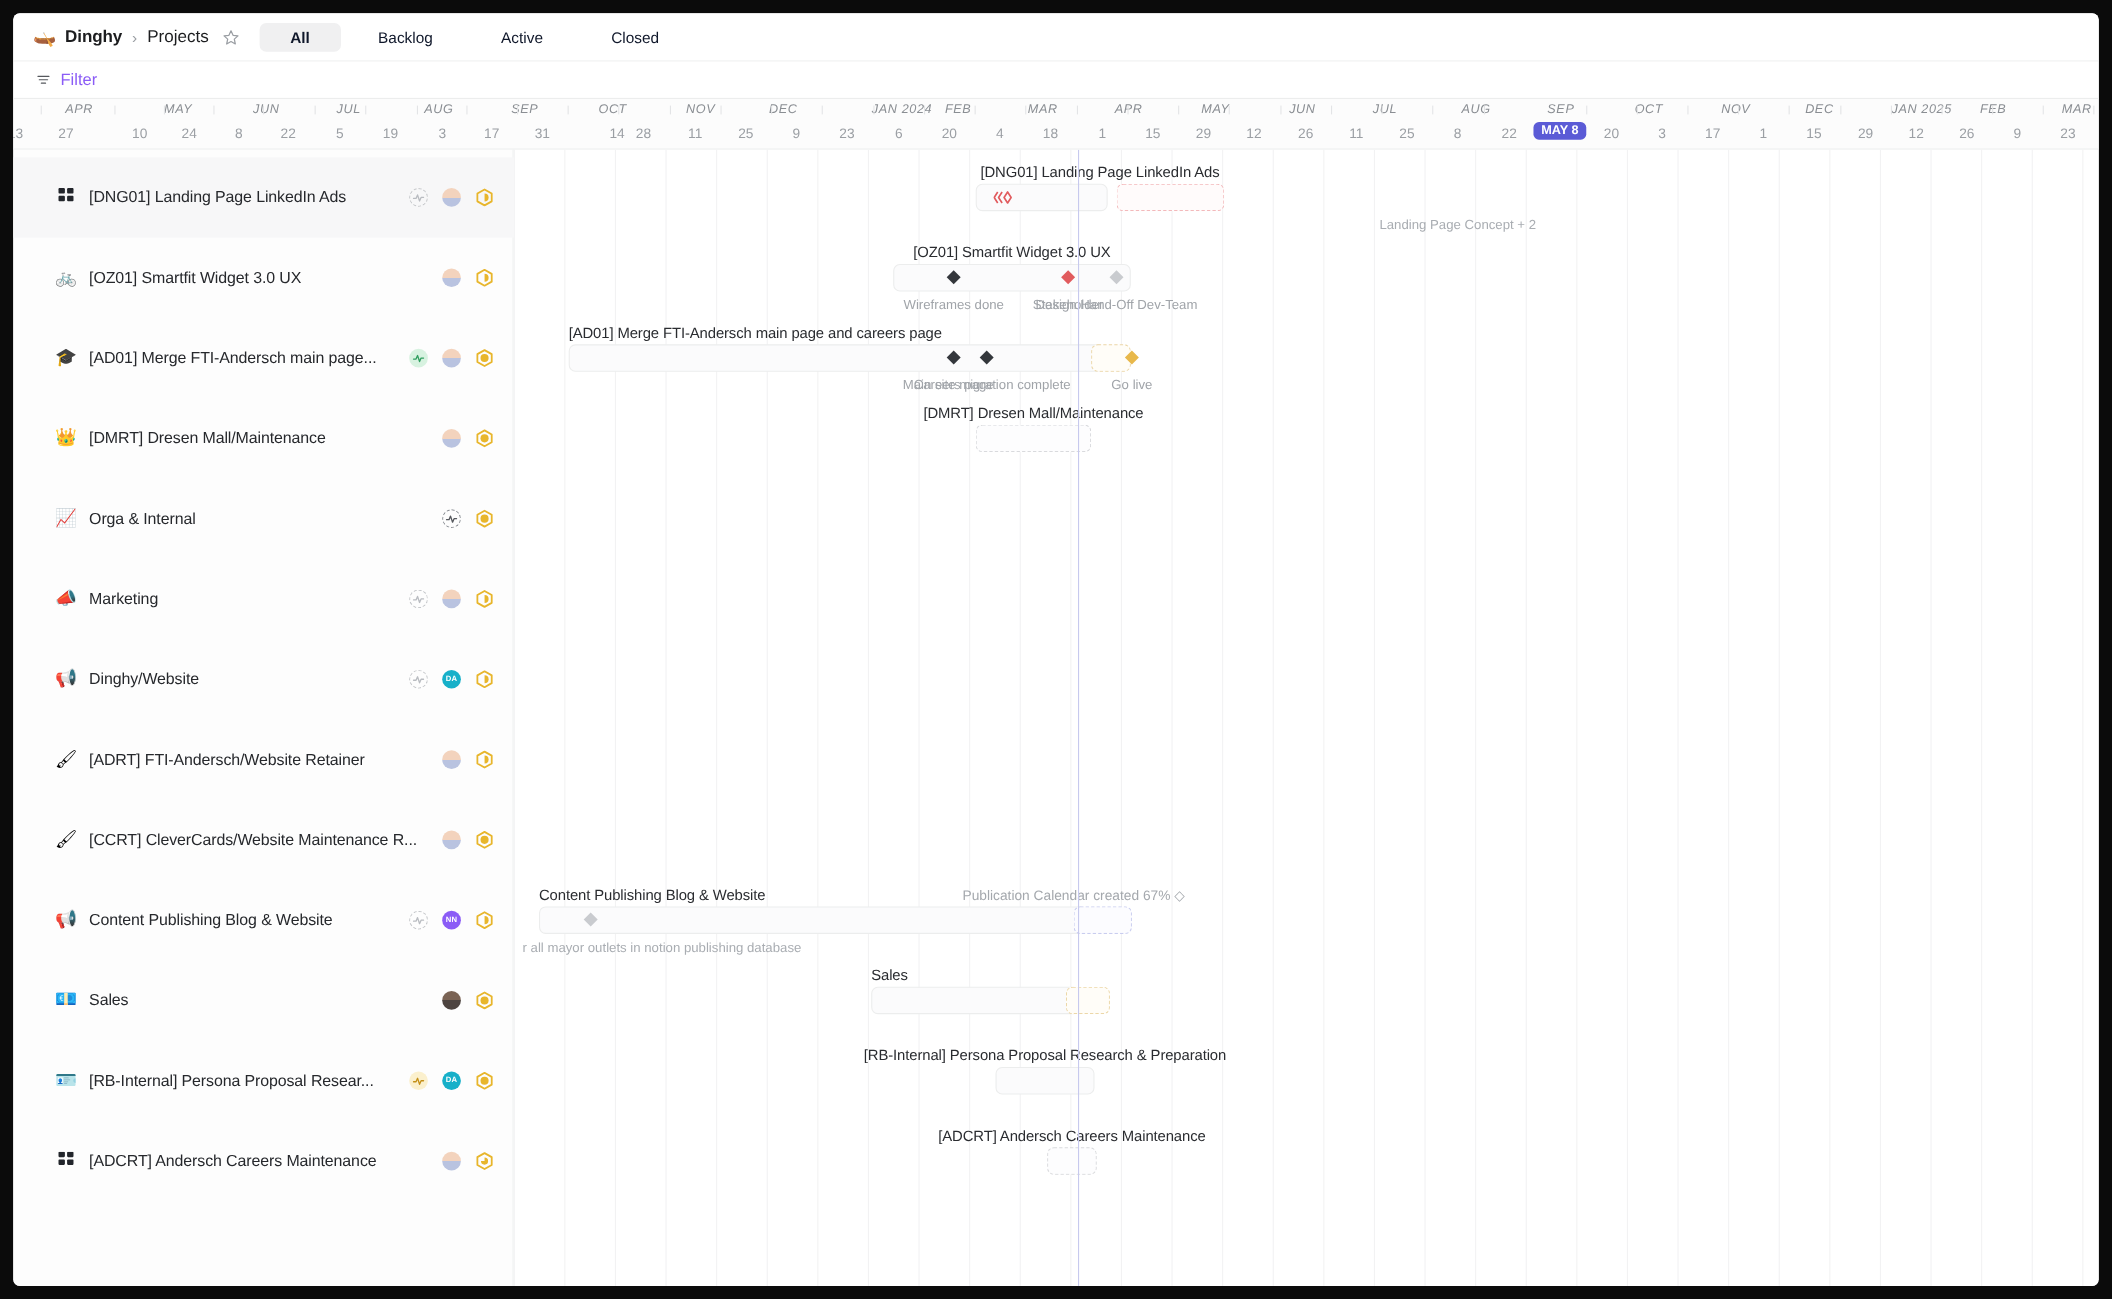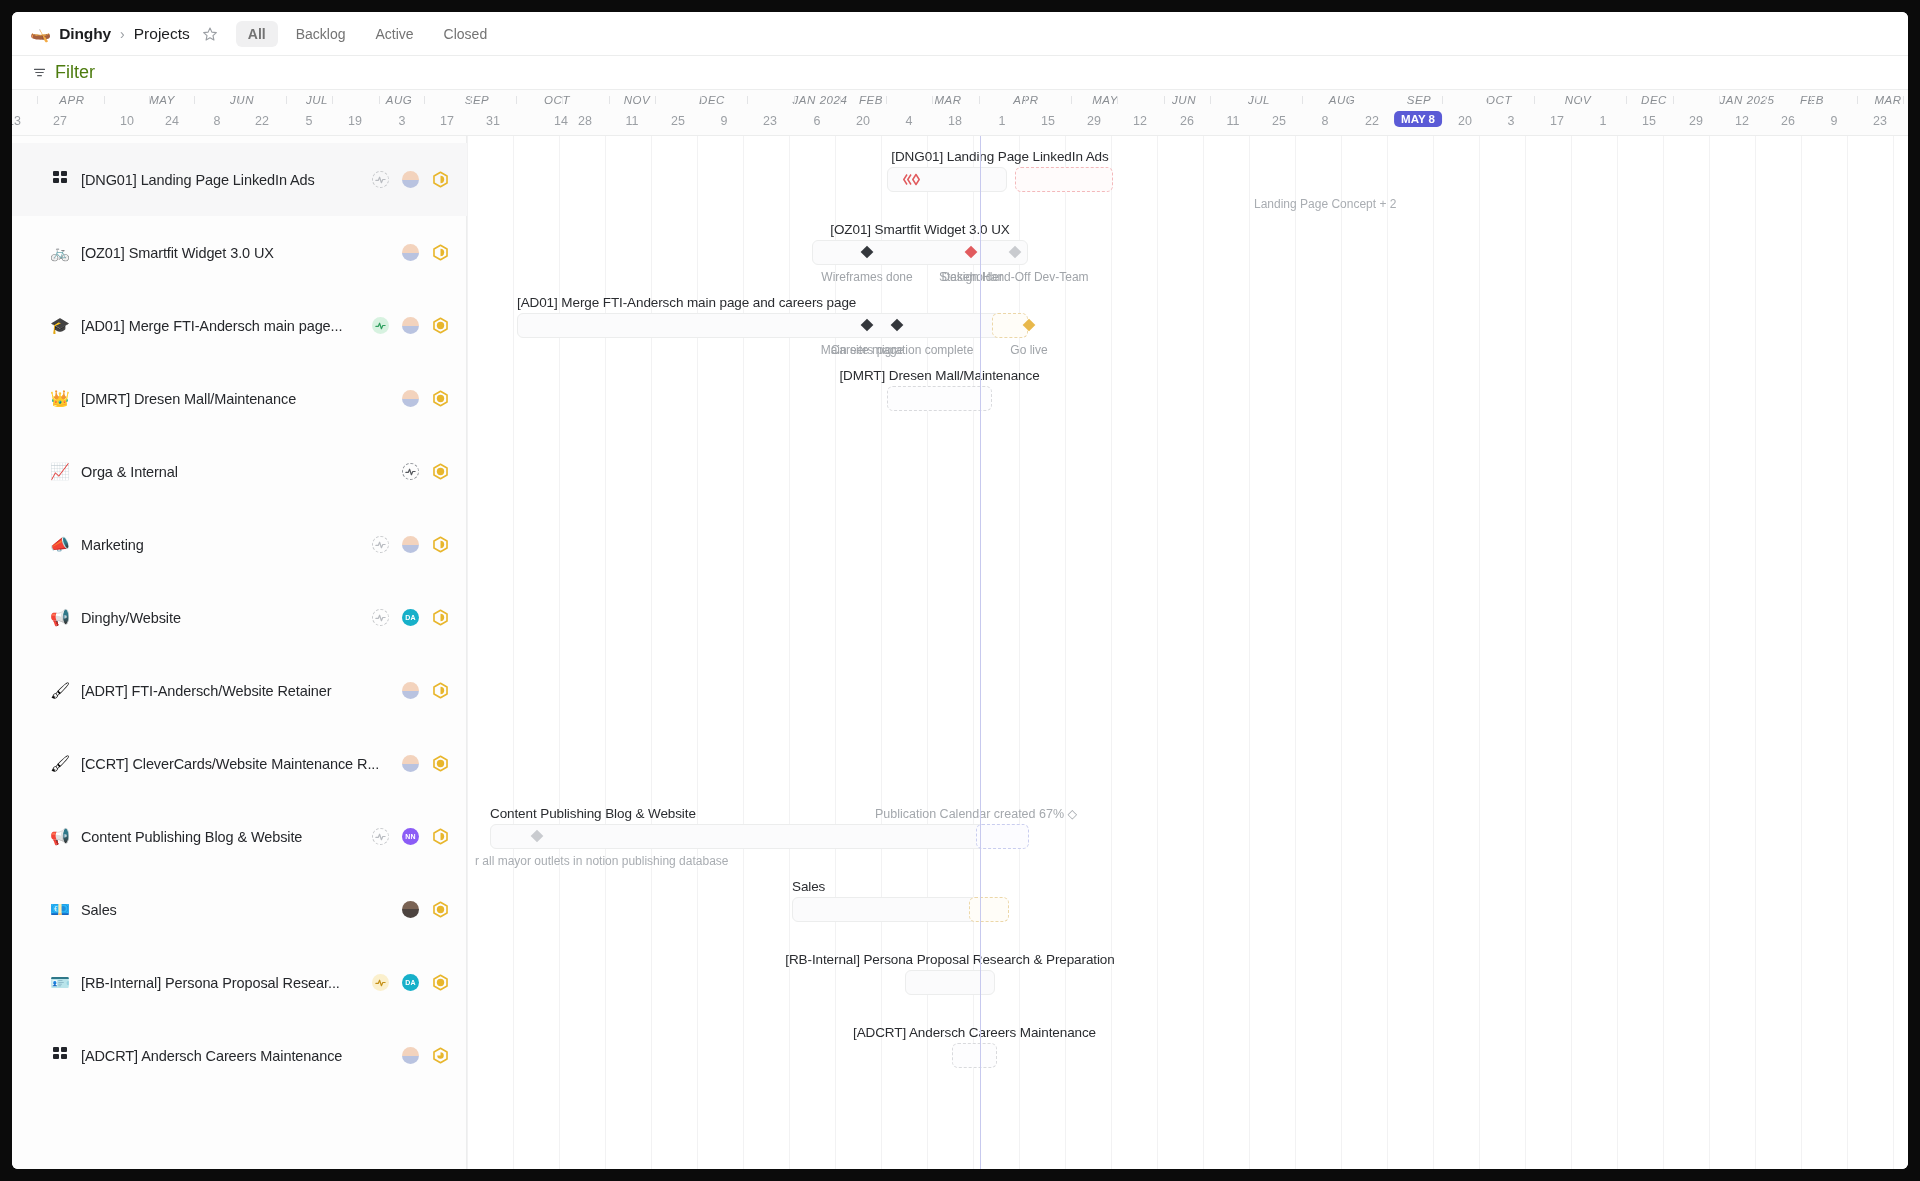--- a/index.html
+++ b/index.html
@@ -28,36 +28,36 @@
     border-bottom: 1px solid #eceded;
     background: #ffffff;
   }
   .ws-emoji { font-size: 17px; line-height: 1; }
   .ws-name { font-size: 15.5px; font-weight: 700; color: #1c1d1f; letter-spacing: -0.1px; }
   .crumb-sep { color: #9a9ea3; font-size: 14px; padding: 0 1px; }
   .crumb { font-size: 15.5px; color: #1c1d1f; font-weight: 400; }
   .star-icon { margin-left: 4px; display: flex; align-items: center; }
   .seg-group { display: flex; gap: 6px; margin-left: 10px; }
   .seg {
-    font-size: 14px; color: #737373;
-    padding: 5px 12px; border-radius: 6px;
+    font-size: 14px; color: #0f172a;
+    padding: 5px 28px; border-radius: 6px;
     background: transparent; cursor: pointer;
     white-space: nowrap;
   }
   .seg.active { background: #f0f0f1; font-weight: 600; }
 
   
   .filterbar {
     height: 34px; flex: 0 0 34px;
     display: flex; align-items: center;
     padding: 0 20px; gap: 8px;
     border-bottom: 1px solid #eceded;
     background: #ffffff;
   }
-  .filter-label { font-size: 18px; color: #4d7c0f; }
+  .filter-label { font-size: 15px; color: #8b5cf6; }
 
   
   .tl-header {
     flex: 0 0 46px; height: 46px;
     position: relative;
     border-bottom: 1px solid #eceded;
     background: #fcfcfc;
     overflow: hidden;
   }
   .month-lbl {

